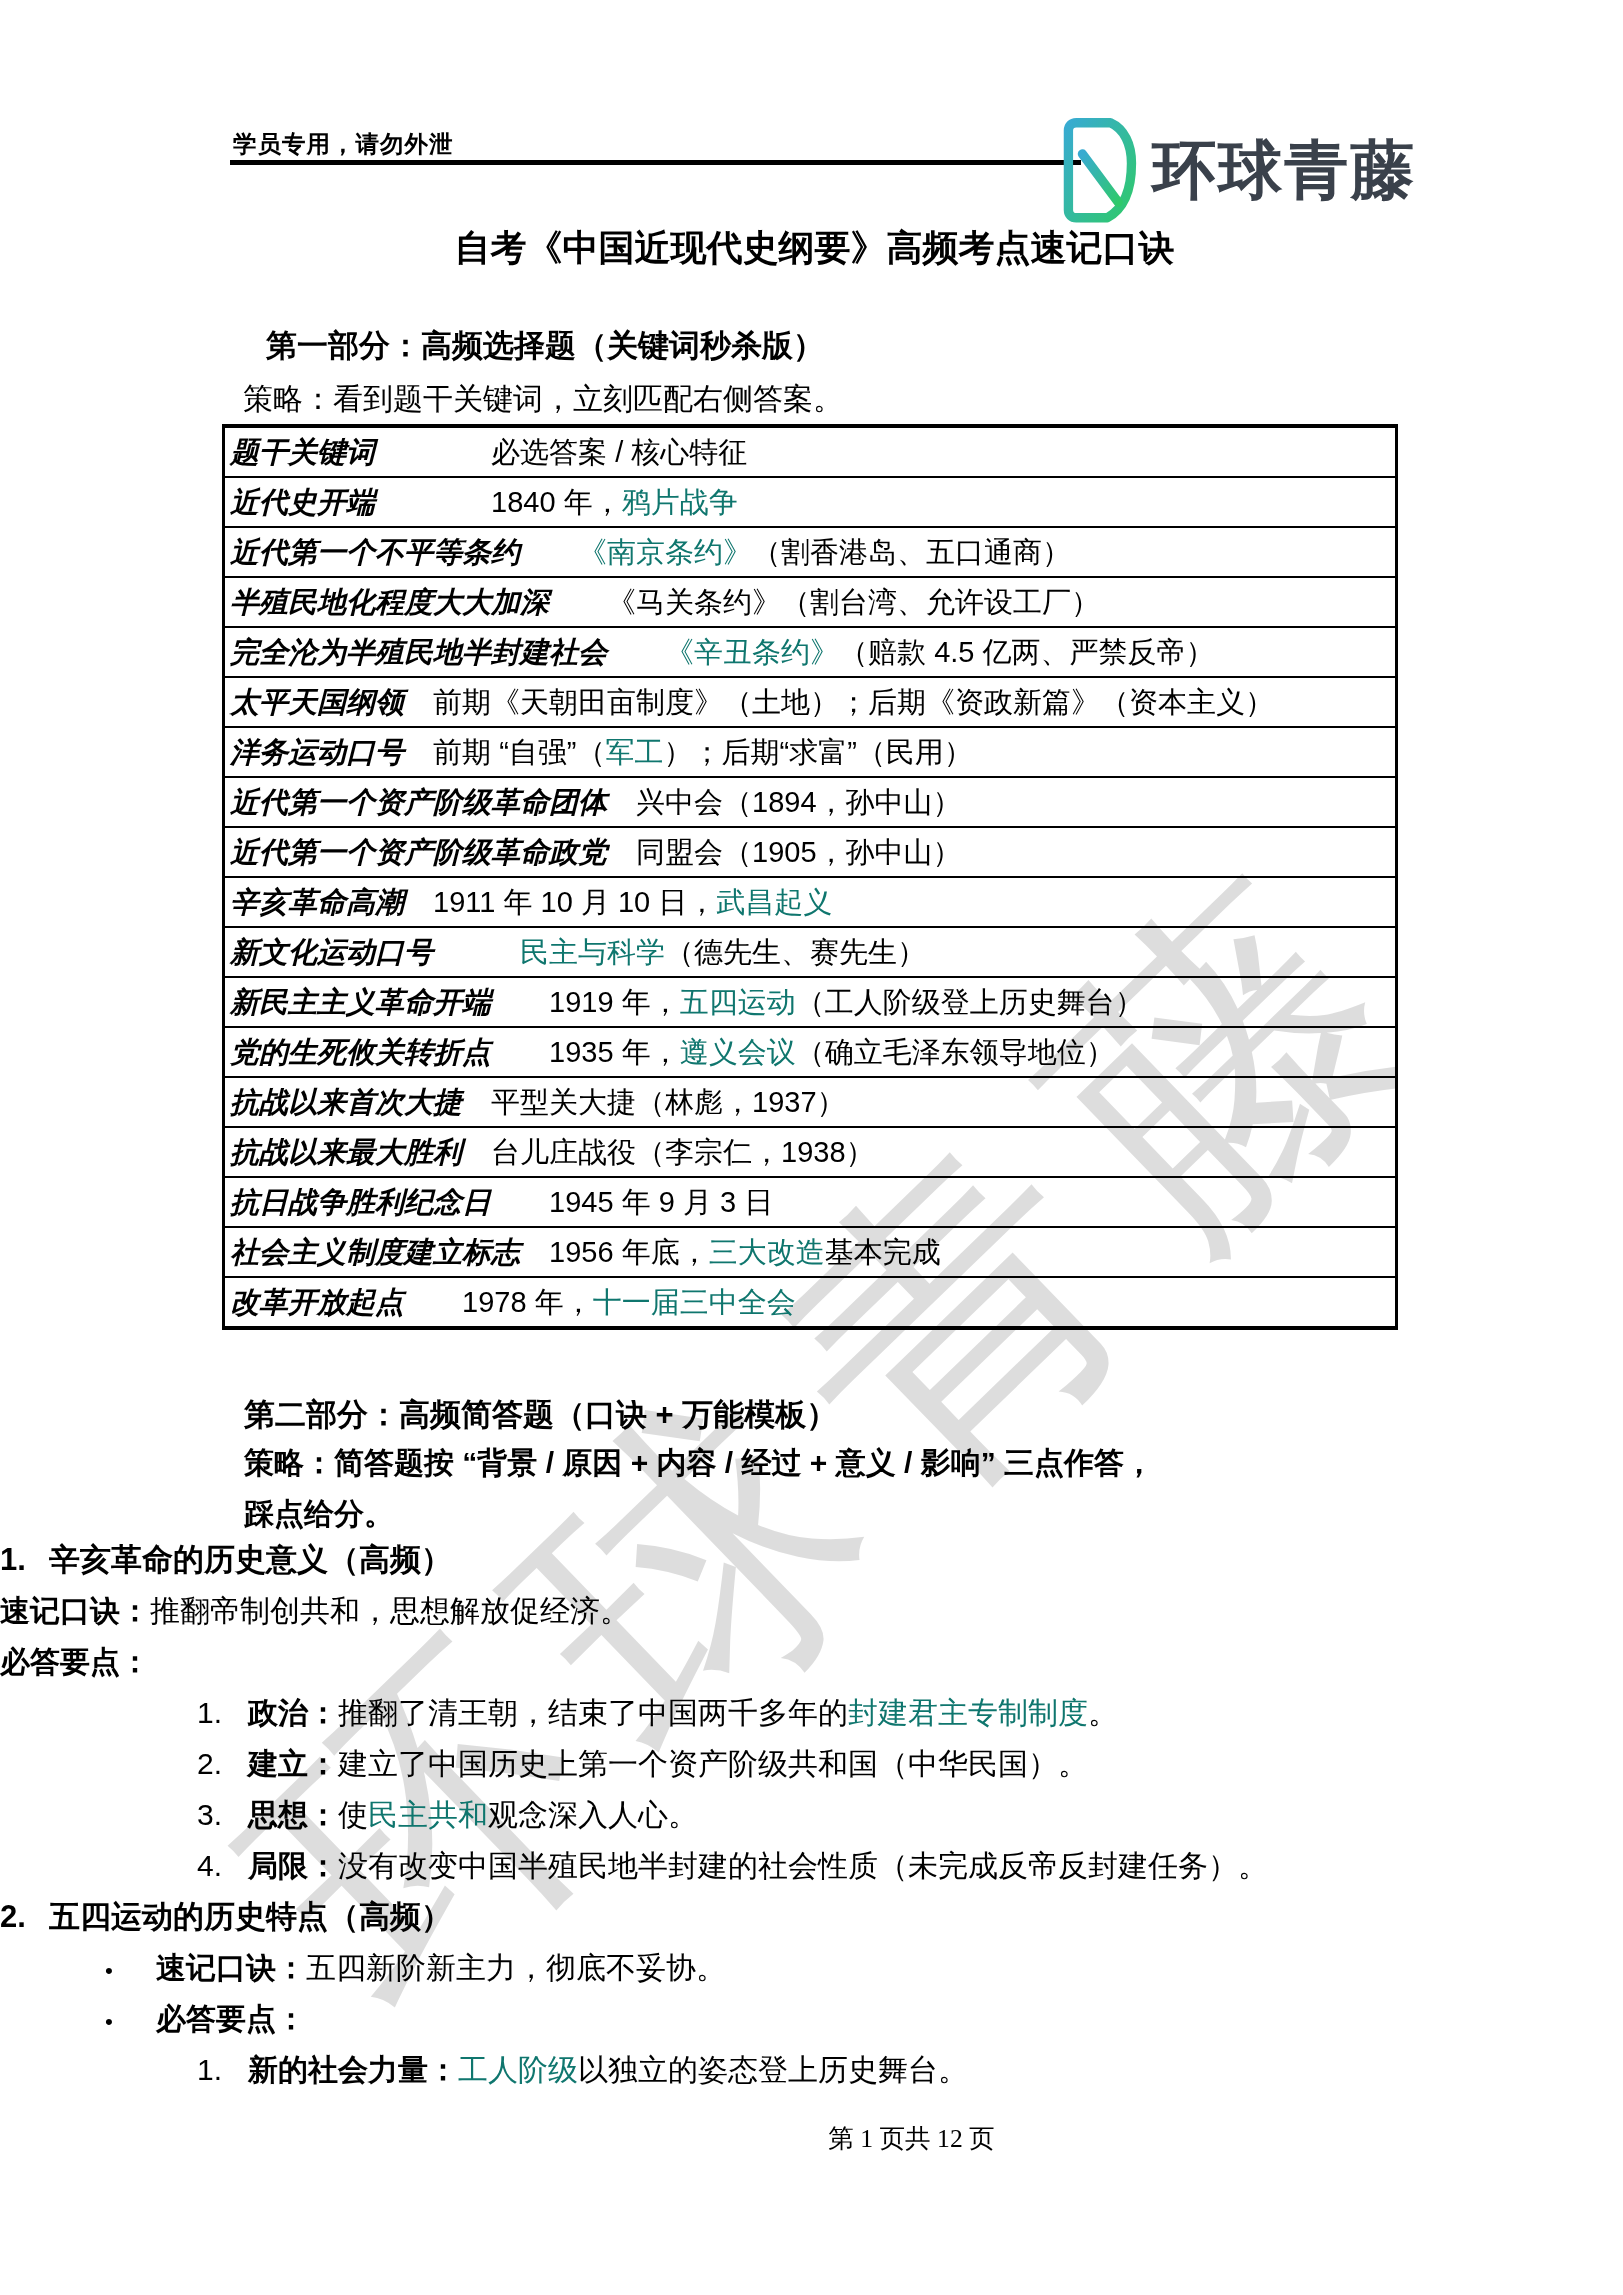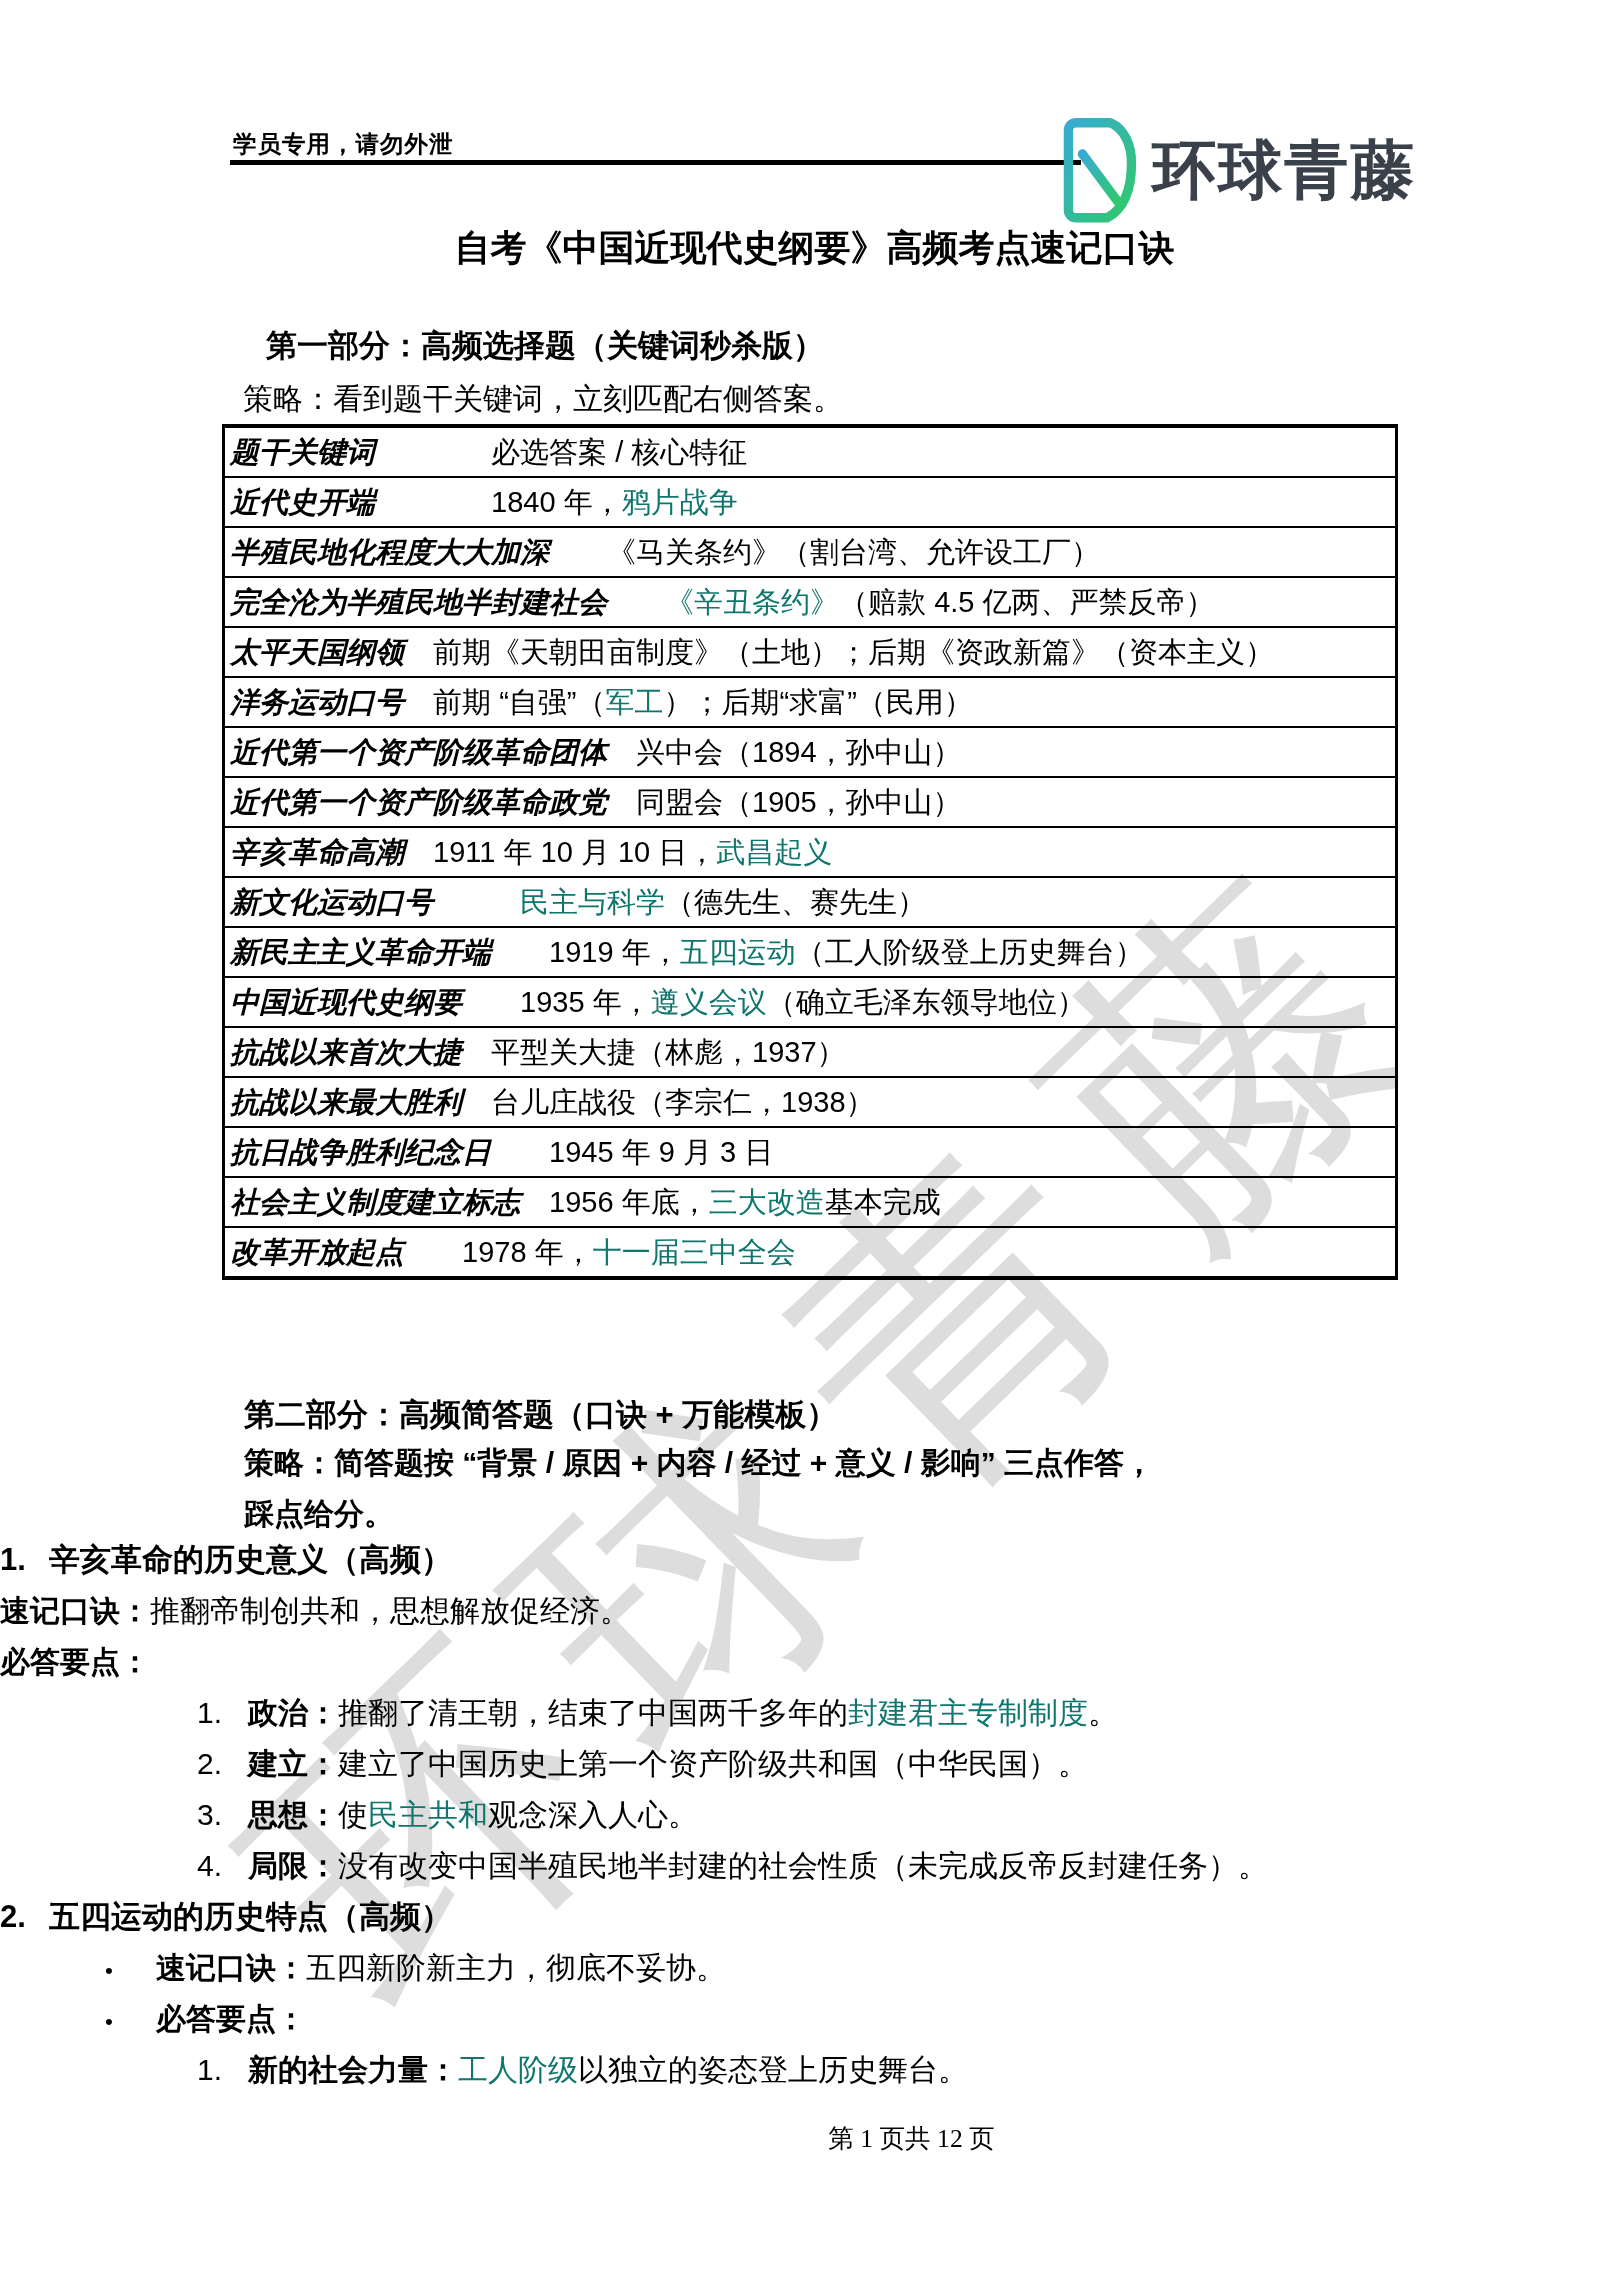--- a/index.html
+++ b/index.html
@@ -73,30 +73,31 @@
   </div>
 
   <h1 class="doc-title layer">自考《中国近现代史纲要》高频考点速记口诀</h1>
 
   <div class="p1-heading layer">第一部分：高频选择题（关键词秒杀版）</div>
   <div class="p1-strategy layer">策略：看到题干关键词，立刻匹配右侧答案。</div>
 
   <div class="ktable layer" id="ktable">
       <div class="trow"><span class="b tkey">题干关键词</span><span>　　　　</span><span class="">必选答案 / 核心特征</span></div>
       <div class="trow"><span class="b tkey">近代史开端</span><span>　　　　</span><span class="">1840 年，</span><span class="red">鸦片战争</span></div>
+      <div class="trow"><span class="b tkey">近代第一个不平等条约</span><span>　　</span><span class="red">《南京条约》</span><span class="">（割香港岛、五口通商）</span></div>
       <div class="trow"><span class="b tkey">半殖民地化程度大大加深</span><span>　　</span><span class="">《马关条约》（割台湾、允许设工厂）</span></div>
       <div class="trow"><span class="b tkey">完全沦为半殖民地半封建社会</span><span>　　</span><span class="red">《辛丑条约》</span><span class="">（赔款 4.5 亿两、严禁反帝）</span></div>
       <div class="trow"><span class="b tkey">太平天国纲领</span><span>　</span><span class="">前期《天朝田亩制度》（土地）；后期《资政新篇》（资本主义）</span></div>
       <div class="trow"><span class="b tkey">洋务运动口号</span><span>　</span><span class="">前期 “自强”（</span><span class="red">军工</span><span class="">）；后期“求富”（民用）</span></div>
       <div class="trow"><span class="b tkey">近代第一个资产阶级革命团体</span><span>　</span><span class="">兴中会（1894，孙中山）</span></div>
       <div class="trow"><span class="b tkey">近代第一个资产阶级革命政党</span><span>　</span><span class="">同盟会（1905，孙中山）</span></div>
       <div class="trow"><span class="b tkey">辛亥革命高潮</span><span>　</span><span class="">1911 年 10 月 10 日，</span><span class="red">武昌起义</span></div>
       <div class="trow"><span class="b tkey">新文化运动口号</span><span>　　　</span><span class="red">民主与科学</span><span class="">（德先生、赛先生）</span></div>
       <div class="trow"><span class="b tkey">新民主主义革命开端</span><span>　　</span><span class="">1919 年，</span><span class="red">五四运动</span><span class="">（工人阶级登上历史舞台）</span></div>
-      <div class="trow"><span class="b tkey">中国近现代史纲要</span><span>　　</span><span class="">1935 年，</span><span class="red">遵义会议</span><span class="">（确立毛泽东领导地位）</span></div>
+      <div class="trow"><span class="b tkey">党的生死攸关转折点</span><span>　　</span><span class="">1935 年，</span><span class="red">遵义会议</span><span class="">（确立毛泽东领导地位）</span></div>
       <div class="trow"><span class="b tkey">抗战以来首次大捷</span><span>　</span><span class="">平型关大捷（林彪，1937）</span></div>
       <div class="trow"><span class="b tkey">抗战以来最大胜利</span><span>　</span><span class="">台儿庄战役（李宗仁，1938）</span></div>
       <div class="trow"><span class="b tkey">抗日战争胜利纪念日</span><span>　　</span><span class="">1945 年 9 月 3 日</span></div>
       <div class="trow"><span class="b tkey">社会主义制度建立标志</span><span>　</span><span class="">1956 年底，</span><span class="red">三大改造</span><span class="">基本完成</span></div>
       <div class="trow"><span class="b tkey">改革开放起点</span><span>　　</span><span class="">1978 年，</span><span class="red">十一届三中全会</span></div>
     </div>
 
   <div class="p2-heading layer">第二部分：高频简答题（口诀 + 万能模板）</div>
   <div class="p2-strategy layer">策略：简答题按 “背景 / 原因 + 内容 / 经过 + 意义 / 影响” 三点作答，
 踩点给分。</div>

